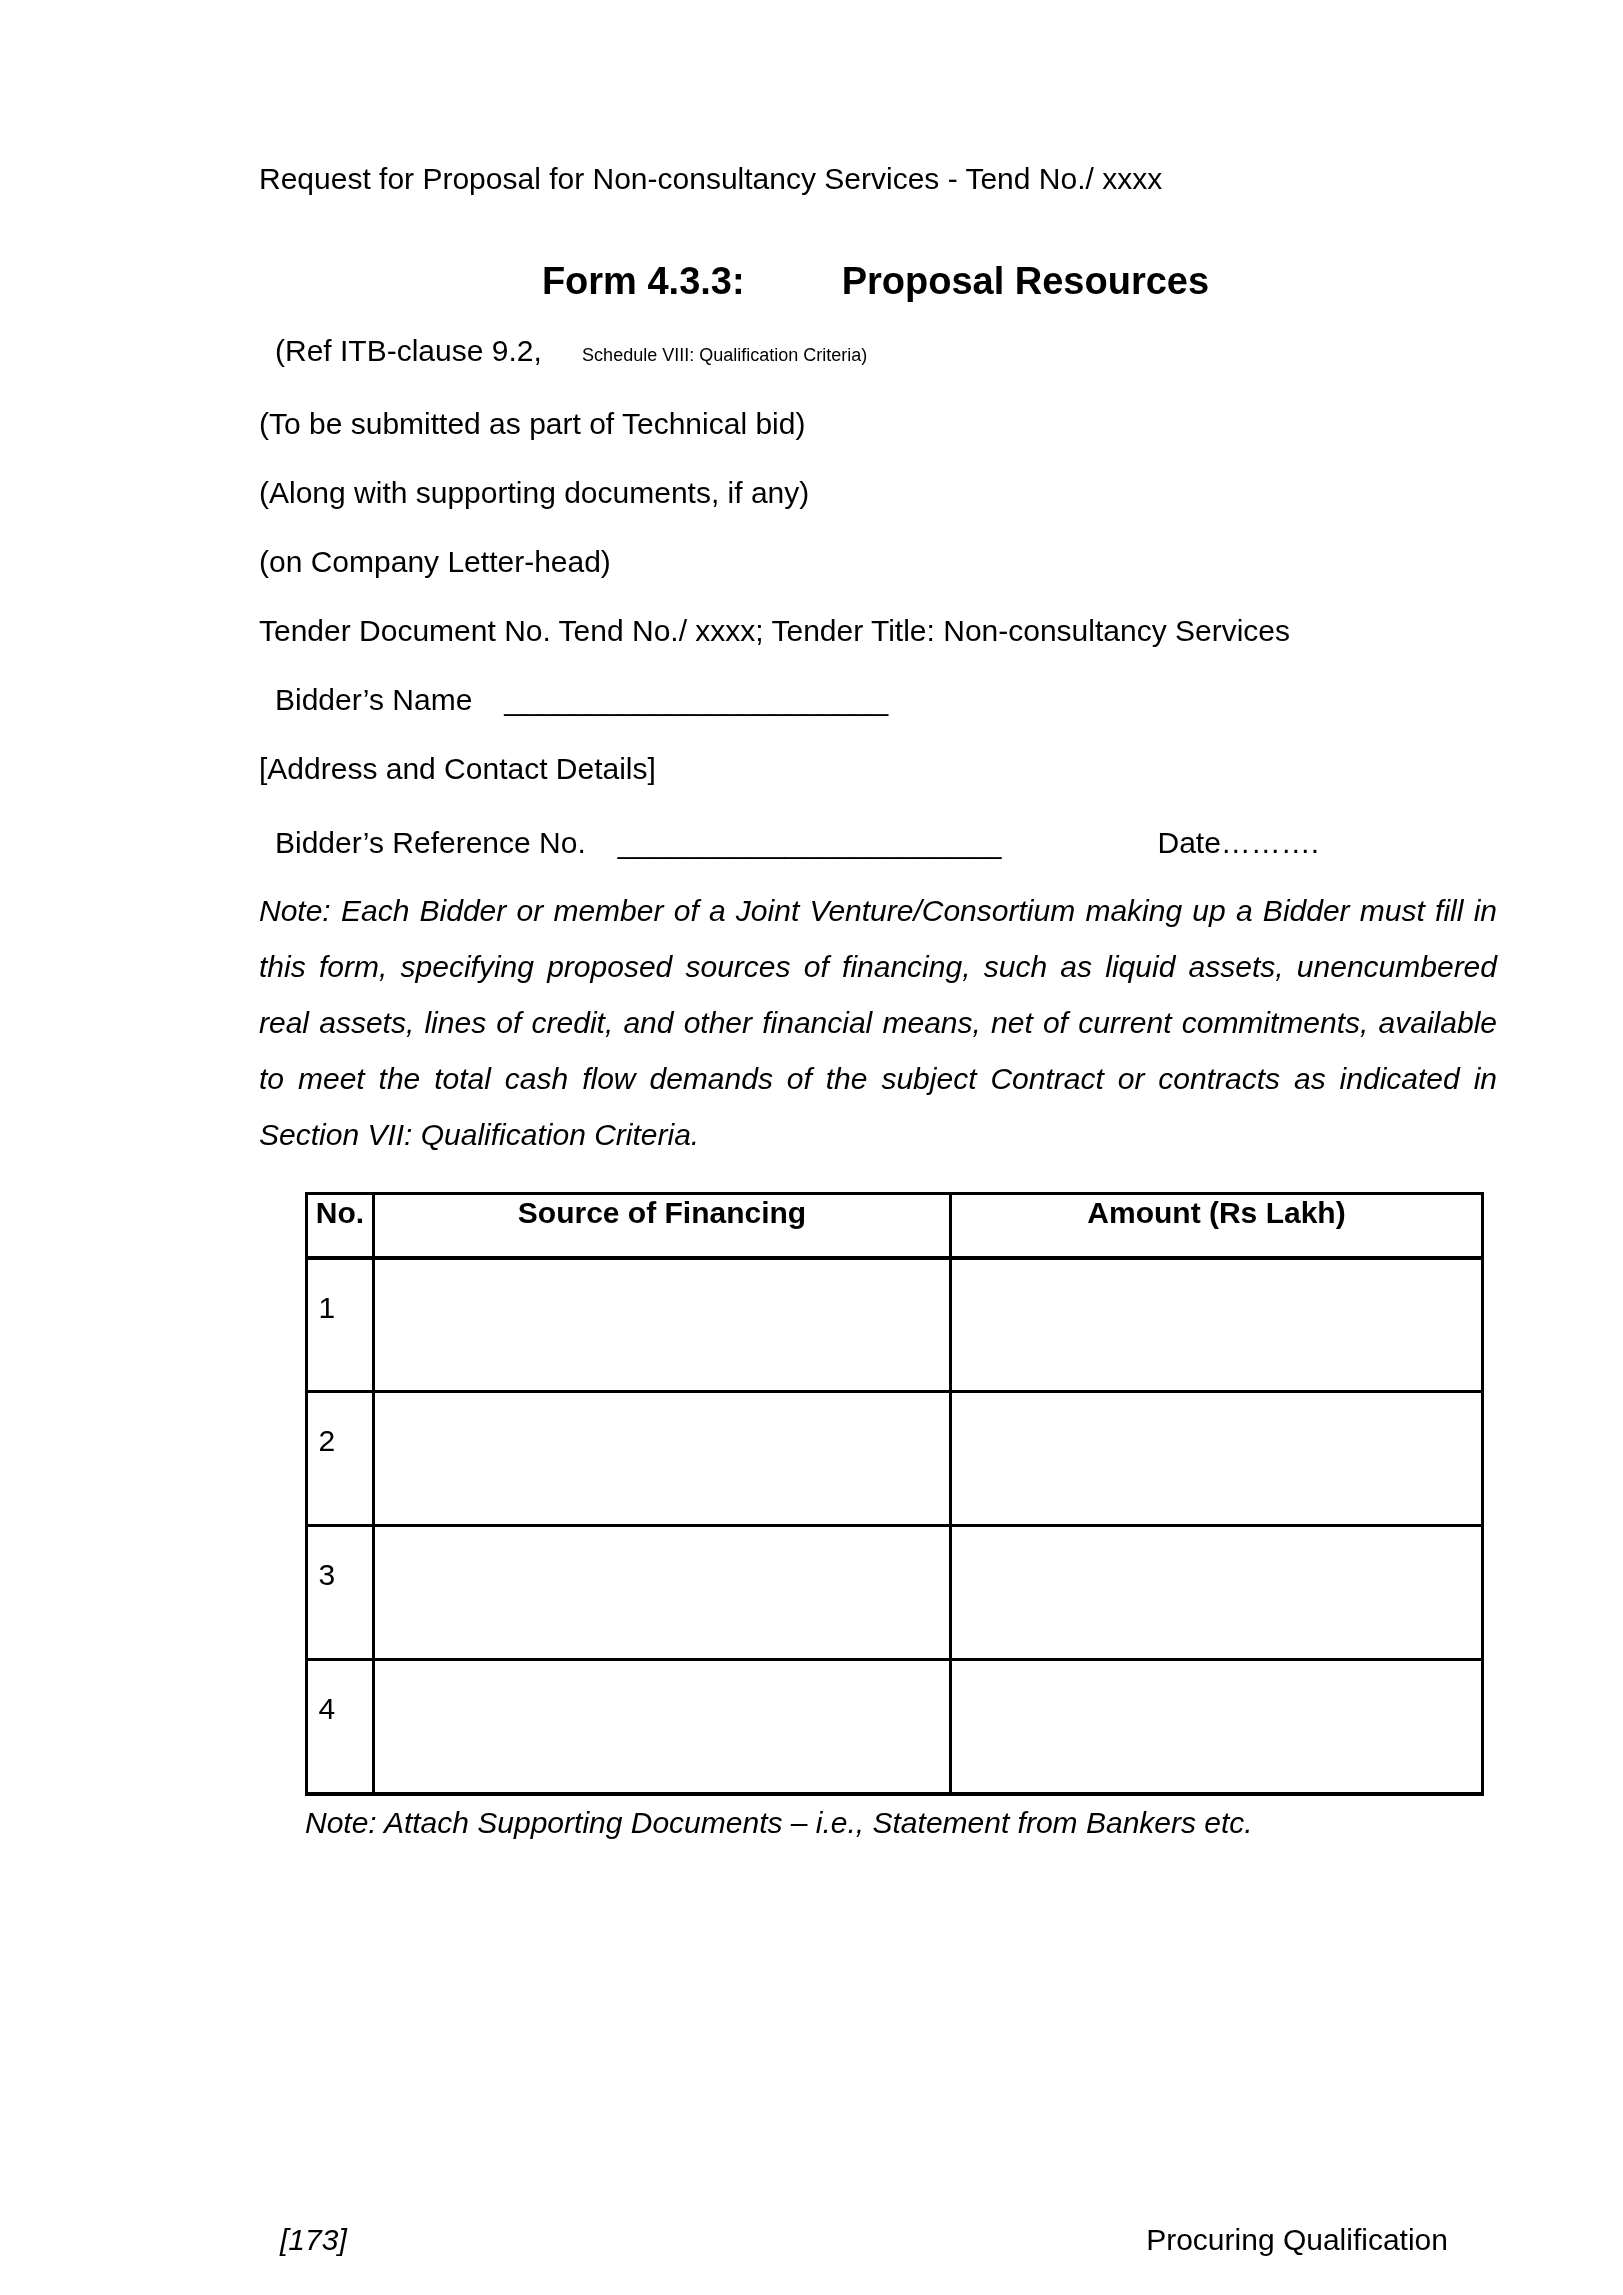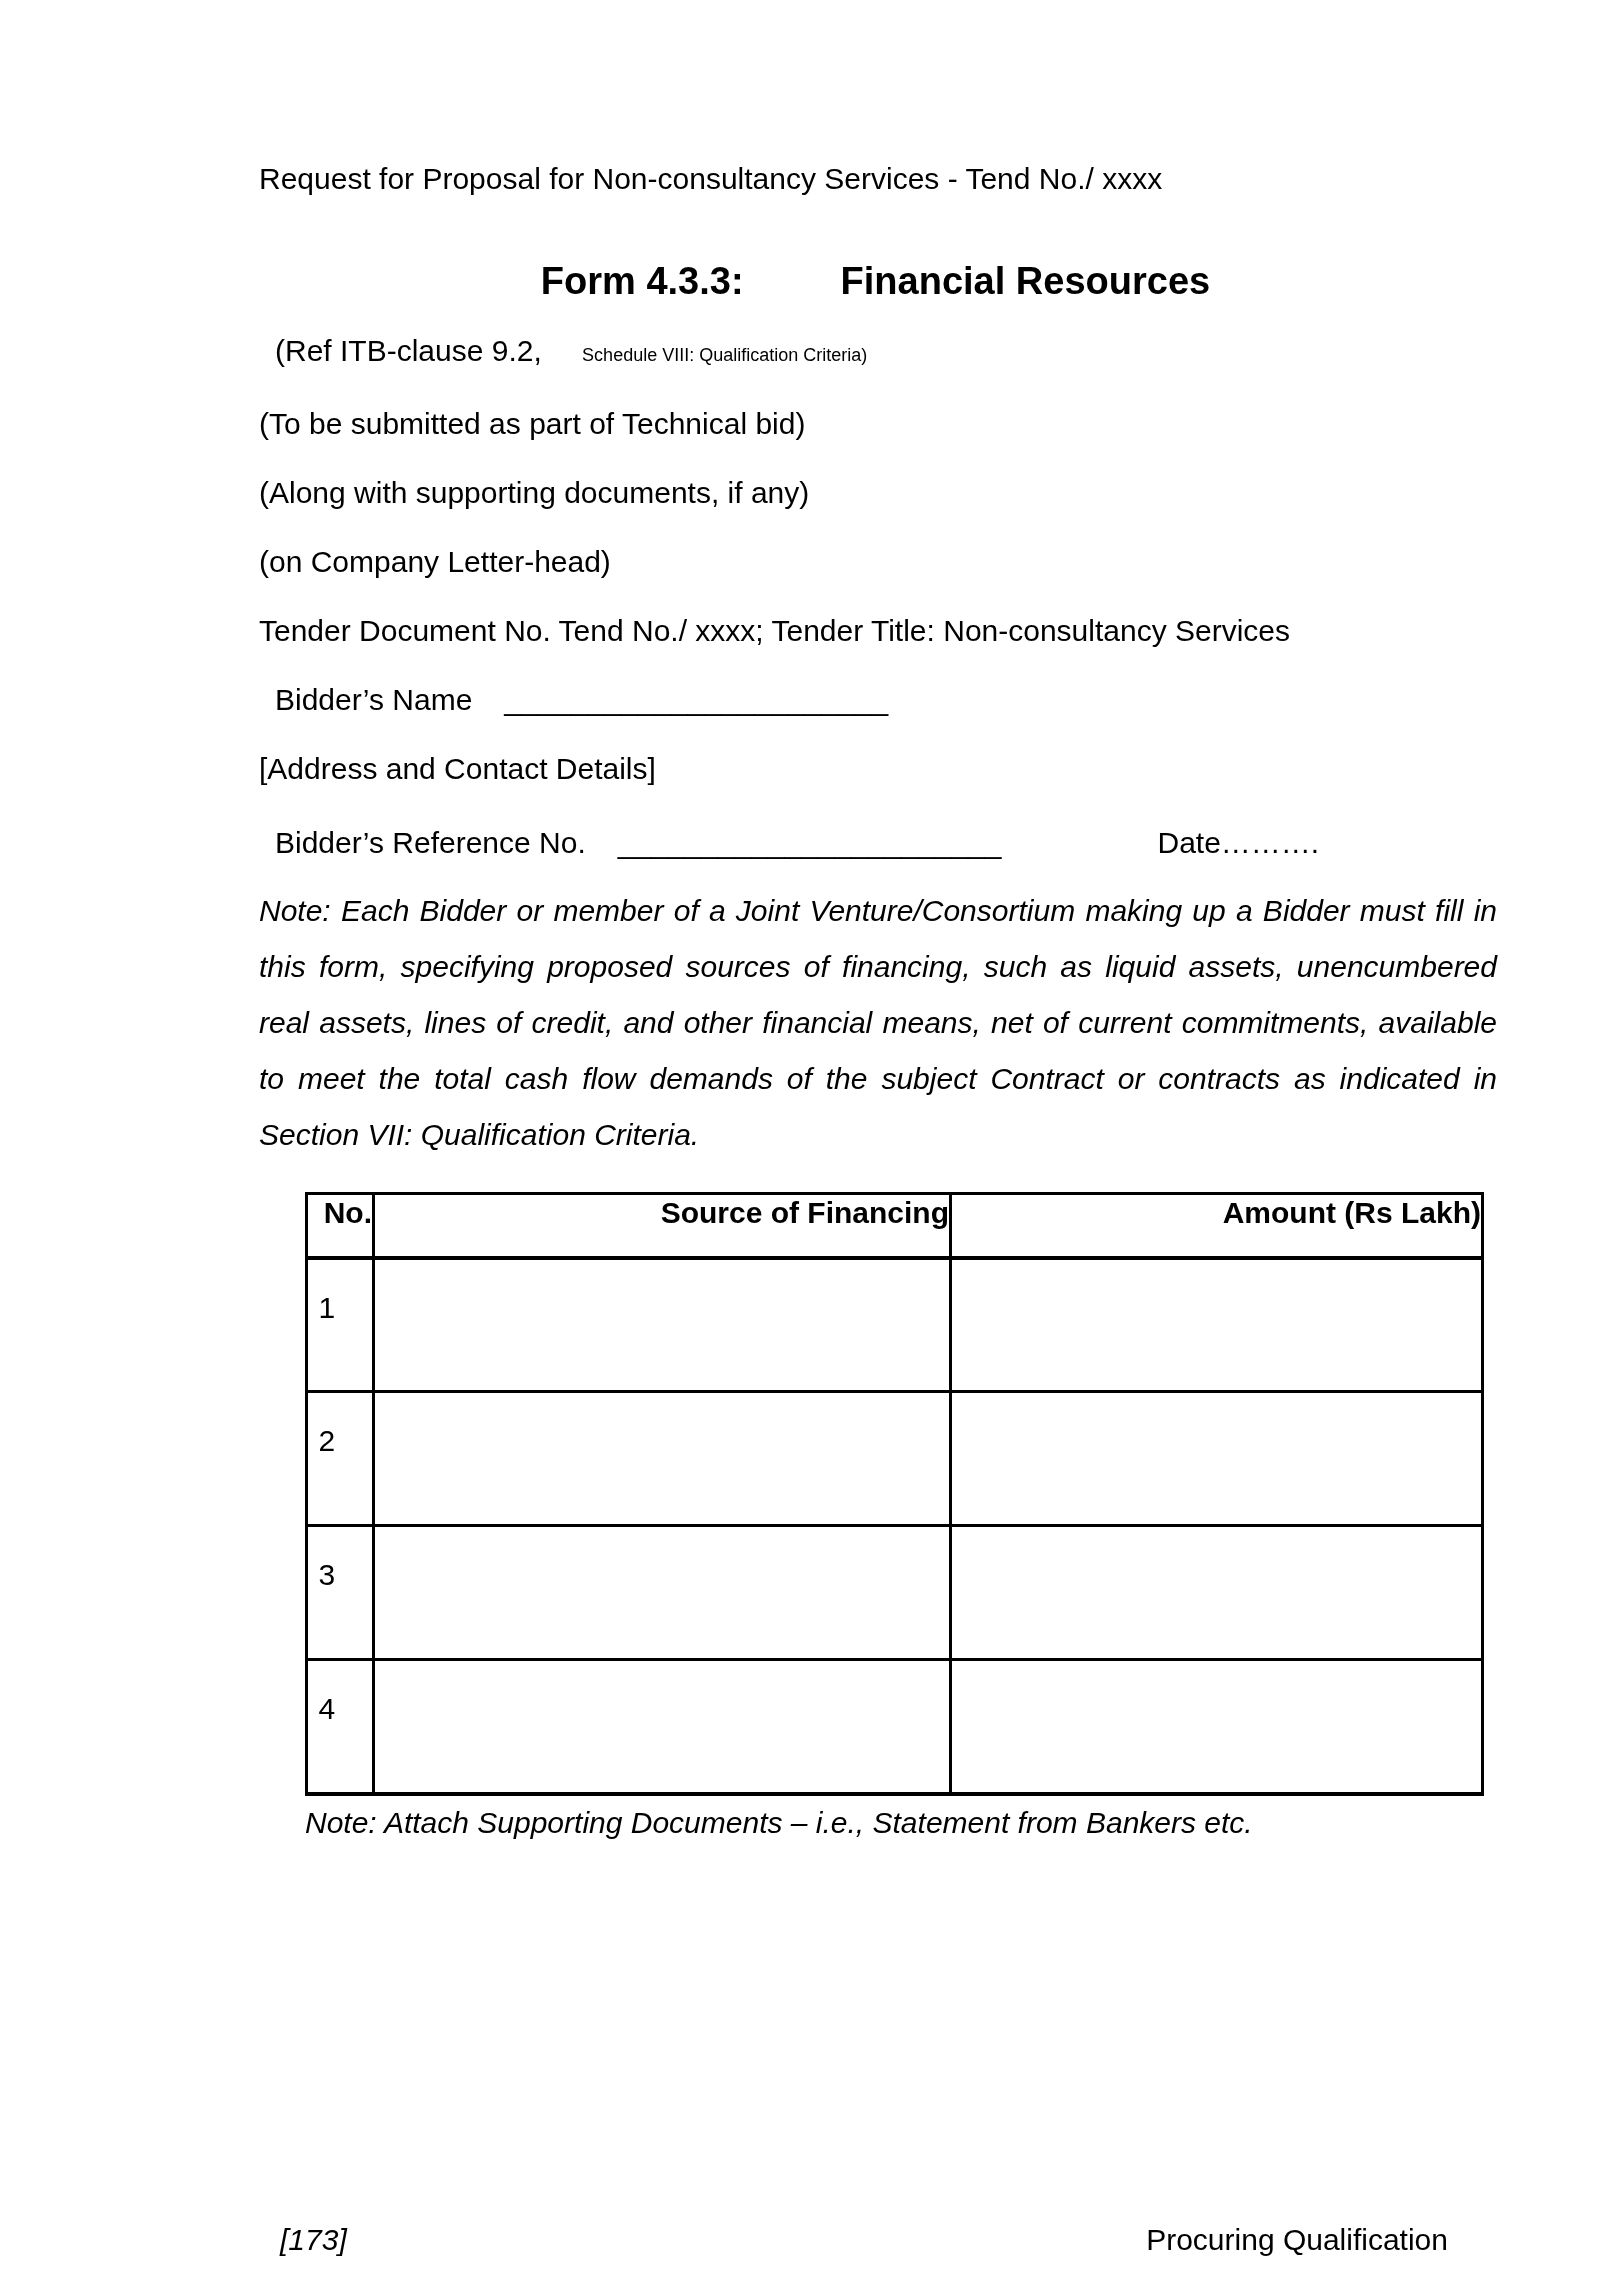--- a/index.html
+++ b/index.html
@@ -44,21 +44,21 @@
     border: 3.9px solid #000;
   }
   table.fin th, table.fin td {
     border: 3.3px solid #000;
     font-size: 30px; line-height: 34px;
     background: #ffffff;
   }
   table.fin th {
     height: 64px;
     border-bottom: 4.6px solid #000;
-    font-weight: bold; text-align: right; vertical-align: top;
+    font-weight: bold; text-align: center; vertical-align: top;
     padding-top: 1.3px;
   }
   table.fin td {
     height: 134px;
     vertical-align: top; text-align: left;
     padding: 31px 6.5px 0 10.5px;
   }
   table.fin tr:last-child td { border-bottom: 4.6px solid #000; }
   .tbl-note {
     position: absolute; left: 241px; top: 1742px;
@@ -74,21 +74,21 @@
   }
 </style>
 </head>
 <body>
 
 <div class="page">
 
   <div class="hdr">Request for Proposal for Non-consultancy Services - Tend No./ xxxx</div>
 
   <div class="title">
-    <span>Form 4.3.3:</span><span class="gap"></span><span>Financial Resources</span>
+    <span>Form 4.3.3:</span><span class="gap"></span><span>Proposal Resources</span>
   </div>
 
   <div class="intro">
     <p><span>(Ref ITB-clause 9.2, </span><span class="small-txt">Schedule VIII: Qualification Criteria)</span></p>
 
     <p>(To be submitted as part of Technical bid)</p>
 
     <p>(Along with supporting documents, if any)</p>
 
     <p>(on Company Letter-head)</p>

